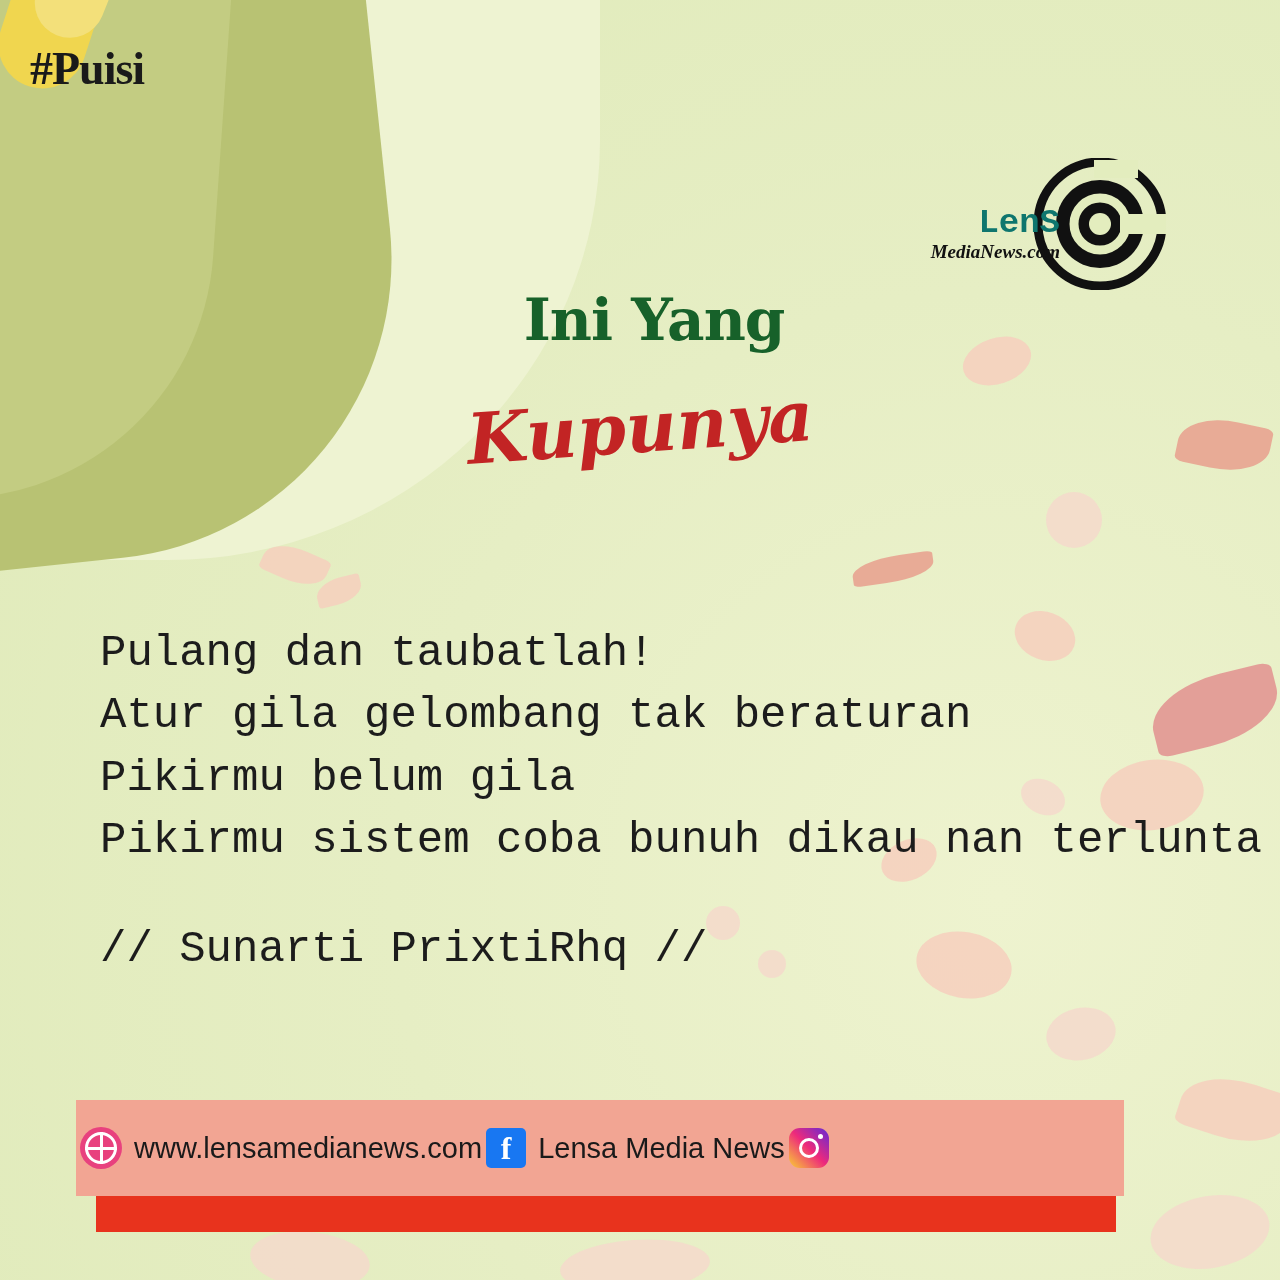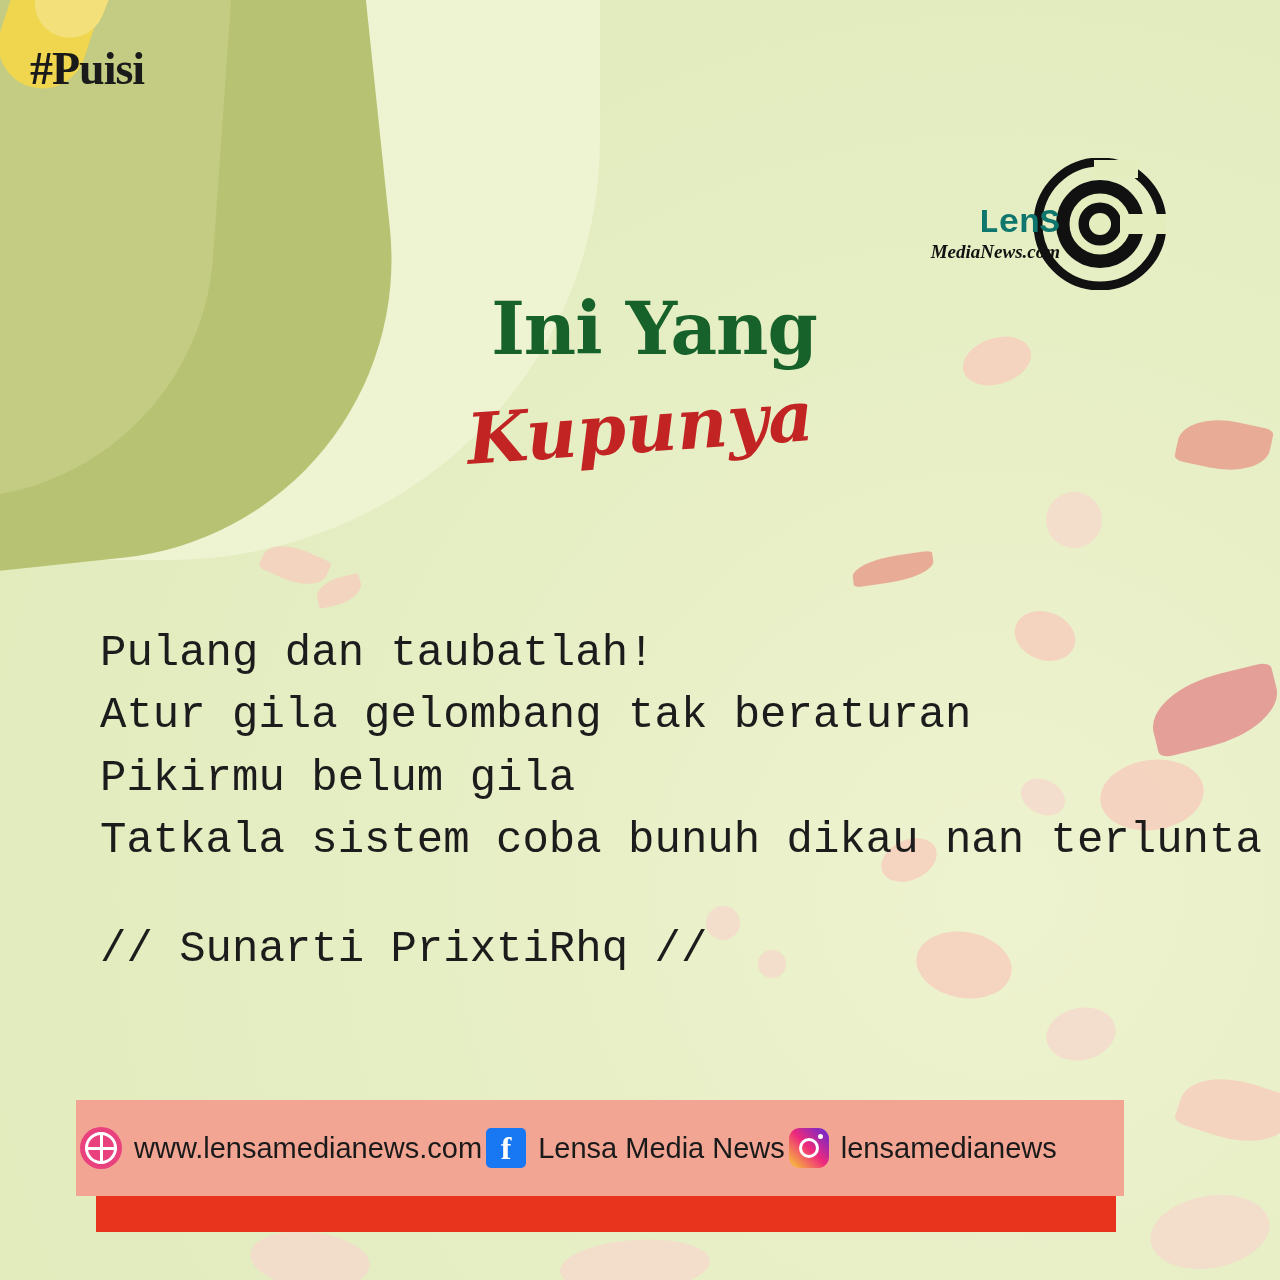--- a/index.html
+++ b/index.html
@@ -141,21 +141,21 @@
 
   
   .title-main {
     position: absolute;
     left: 0;
     right: 0;
     top: 286px;
     text-align: center;
     font-family: "DejaVu Serif", serif;
     font-weight: bold;
-    font-size: 72px;
+    font-size: 58px;
     color: #17612a;
     letter-spacing: -1px;
     padding-left: 28px;
   }
   .title-script {
     position: absolute;
     left: 0;
     right: 0;
     top: 386px;
     text-align: center;
@@ -340,37 +340,36 @@
     </div>
   </div>
 
   <div class="title-main">Ini Yang</div>
   <div class="title-script">Kupunya</div>
 
   <div class="poem">
     <div class="line">Pulang dan taubatlah!</div>
     <div class="line">Atur gila gelombang tak beraturan</div>
     <div class="line">Pikirmu belum gila</div>
-    <div class="line">Tatkala sistem coba bunuh dikau nan terlunta</div>
+    <div class="line">Pikirmu sistem coba bunuh dikau nan terlunta</div>
     <div class="spacer"></div>
     <div class="author">// Sunarti PrixtiRhq //</div>
   </div>
 
   <div class="footer-shadow"></div>
   <div class="footer-right-block"></div>
   <div class="footer-bar">
     <div class="footer-item">
       <span class="icon-globe">
           <span class="bar"></span>
         </span>
       <span>www.lensamedianews.com</span>
     </div>
     <div class="footer-item">
       <span class="icon-fb">f</span>
       <span>Lensa Media News</span>
     </div>
     <div class="footer-item">
       <span class="icon-ig"></span>
-      <span>lensamedianews</span>
     </div>
   </div>
 
 </div>
 
 </body></html>

